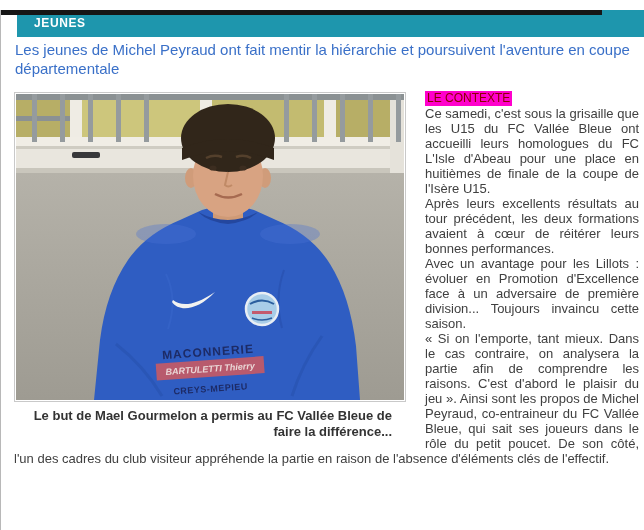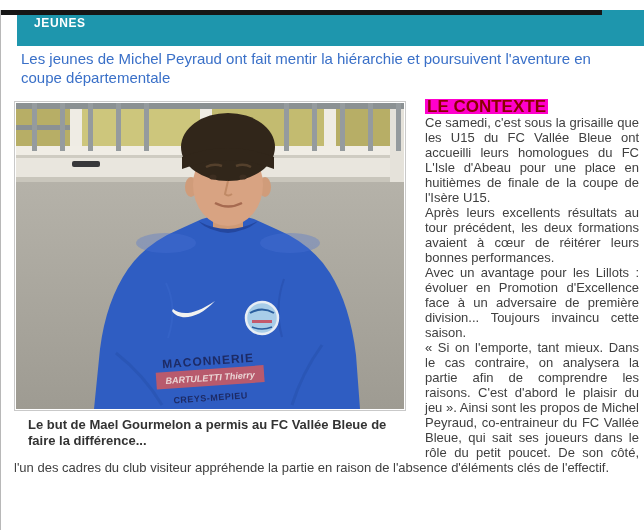--- a/index.html
+++ b/index.html
@@ -1,29 +1,29 @@
 <!DOCTYPE html>
 <html><head>
 <meta charset="utf-8">
 <style>
   html,body{margin:0;padding:0;background:#ffffff;}
   body{width:644px;height:530px;font-family:"Liberation Sans",sans-serif;position:relative;overflow:hidden;}
   .page{position:relative;width:643px;height:530px;border-left:1px solid #b8b8b8;background:#fff;}
   .top-black-bar{position:absolute;top:0;left:0;width:601px;height:5px;background:#161616;}
-  .section-bar{margin:10px 0 0 16px;height:36px;background:#1E96AD;color:#ffffff;
+  .section-bar{margin:10px 0 0 16px;height:27px;background:#1E96AD;color:#ffffff;
     font-size:12px;font-weight:bold;line-height:27px;padding-left:17px;letter-spacing:.6px;}
   .article-title{margin:8px 14px 0 14px;color:#1D9AB2;font-size:19px;font-weight:bold;line-height:24px;}
-  .article-subtitle{margin:3px 14px 0 20px;color:#3A70C8;font-size:15px;font-weight:normal;line-height:19px;}
+  .article-subtitle{margin:3px 14px 0 14px;color:#3A70C8;font-size:15px;font-weight:normal;line-height:19px;}
   .article-body{padding:12px 5px 0 13px;font-size:13px;line-height:15px;color:#404040;text-align:justify;}
   .photo-figure{float:left;width:392px;margin:2px 19px 6px 0;}
   .photo-frame{border:1px solid #c9c9c9;padding:1px;background:#fff;line-height:0;}
   .photo-frame svg{display:block;}
-  .photo-caption{font-weight:bold;color:#333333;text-align:left;font-size:13px;line-height:16px;padding:6px 14px 0 14px;}
+  .photo-caption{font-weight:bold;color:#333333;text-align:right;font-size:13px;line-height:16px;padding:6px 14px 0 14px;}
   .ctx-line{margin:0 0 1px 0;line-height:15px;}
-  .ctx-label{display:inline-block;background:#FF00CC;color:#8B0000;font-weight:bold;font-size:17px;line-height:15px;padding:0 2px;}
+  .ctx-label{display:inline-block;background:#FF00CC;color:#8B0000;font-weight:normal;font-size:12px;line-height:15px;padding:0 2px;}
   .article-body p{margin:0;}
 </style>
 </head>
 <body>
 
 <div class="page">
   <div class="top-black-bar"></div>
 
   <div class="section-bar">
     <span>JEUNES</span>

